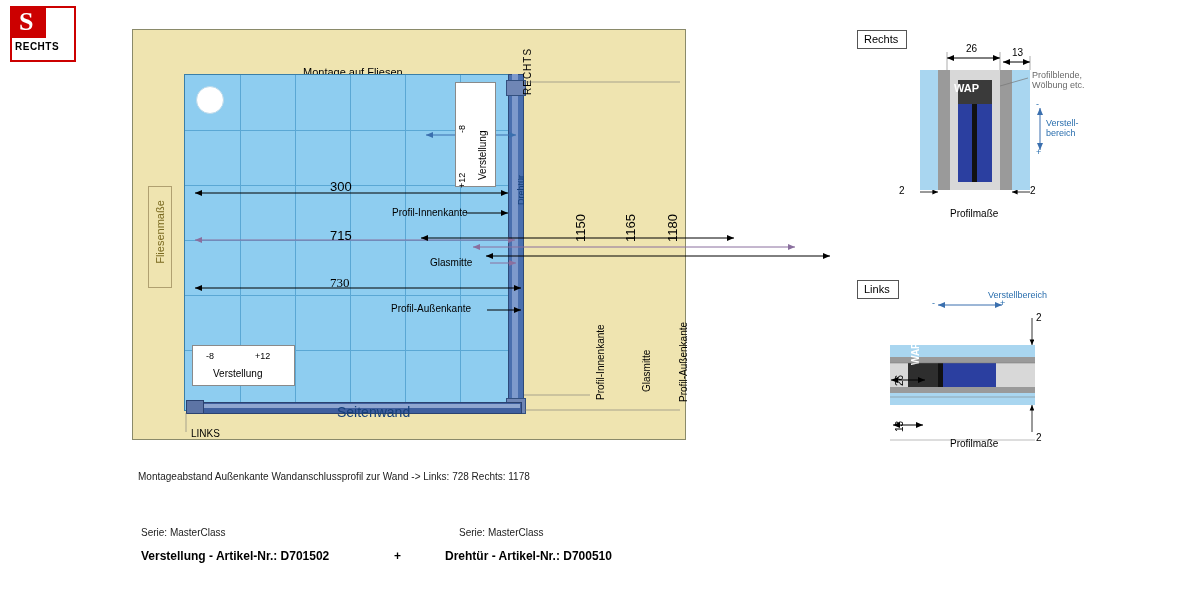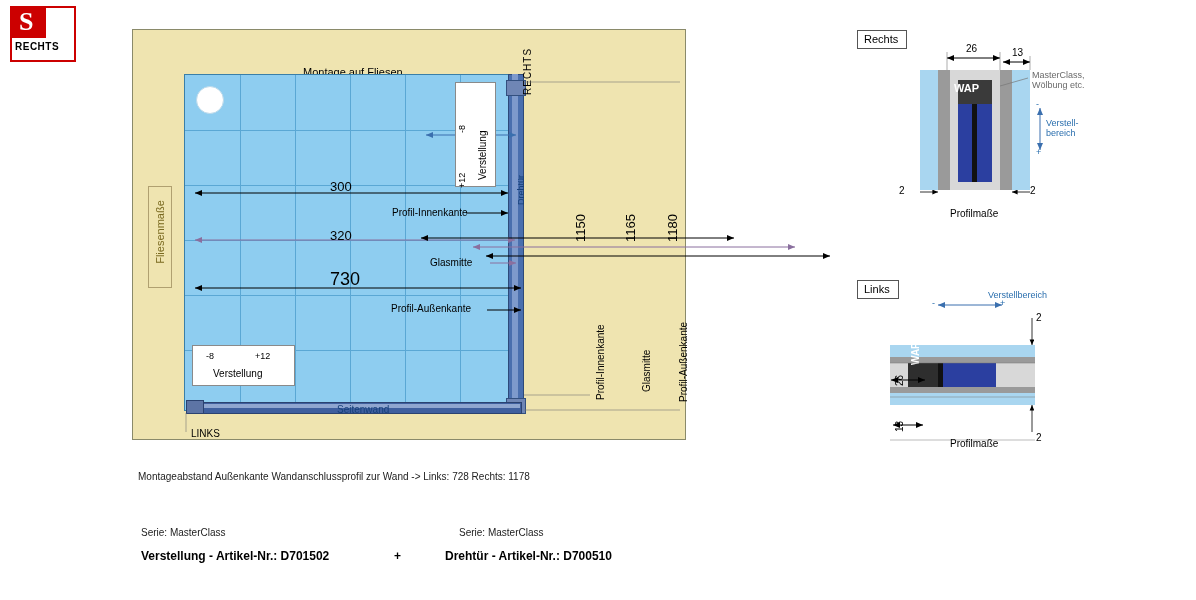--- a/index.html
+++ b/index.html
@@ -113,21 +113,21 @@
 <div class="abs" id="sidewall"></div>
 <div class="abs" id="sidewall2"></div>
 <div class="abs" id="sidecap-left"></div>
 
 <div class="abs" id="fliesenbox">
   <span>Fliesenmaße</span>
 </div>
 
 <div class="lbl" style="left:522px;top:95px;transform:rotate(-90deg);transform-origin:left top;font-size:10px;letter-spacing:1px;">RECHTS</div>
 <div class="lbl" style="left:516px;top:205px;transform:rotate(-90deg);transform-origin:left top;font-size:9px;color:#16407a;">Drehtür</div>
-<div class="lbl" style="left:337px;top:404px;font-size:10px;color:#16407a;">Seitenwand</div>
+<div class="lbl" style="left:337px;top:404px;font-size:14px;color:#16407a;">Seitenwand</div>
 <div class="lbl" style="left:191px;top:428px;font-size:10px;">LINKS</div>
 
 <svg class="abs" style="left:0;top:0;width:1196px;height:600px;">
   <defs>
     <marker id="ar" markerWidth="8" markerHeight="8" refX="7" refY="3" orient="auto">
       <path d="M0,0 L7,3 L0,6 z" fill="#000"></path>
     </marker>
     <marker id="al" markerWidth="8" markerHeight="8" refX="0" refY="3" orient="auto">
       <path d="M7,0 L0,3 L7,6 z" fill="#000"></path>
     </marker>
@@ -163,22 +163,22 @@
   <line x1="524" y1="410" x2="680" y2="410" stroke="#777" stroke-width="0.6"></line>
   <line x1="524" y1="395" x2="590" y2="395" stroke="#777" stroke-width="0.6"></line>
   <line x1="186" y1="413" x2="186" y2="432" stroke="#777" stroke-width="0.6"></line>
 
   <line x1="471" y1="90" x2="471" y2="180" stroke="#3a6fae" stroke-width="1" marker-start="url(#alB)" marker-end="url(#arB)" transform="rotate(90 471 135)"></line>
 
   <line x1="200" y1="356" x2="286" y2="356" stroke="#3a6fae" stroke-width="1" marker-start="url(#alB)" marker-end="url(#arB)"></line>
 </svg>
 
 <div class="lbl" style="left:330px;top:179px;font-size:13px;">300</div>
-<div class="lbl" style="left:330px;top:228px;font-size:13px;">320</div>
-<div class="lbl" style="left:330px;top:269px;font-size:18px;">730</div>
+<div class="lbl" style="left:330px;top:228px;font-size:13px;">715</div>
+<div class="lbl" style="left:330px;top:275px;font-size:13px;font-family:Liberation Serif, serif;">730</div>
 
 <div class="lbl" style="left:392px;top:207px;font-size:10px;">Profil-Innenkante</div>
 <div class="lbl" style="left:430px;top:257px;font-size:10px;">Glasmitte</div>
 <div class="lbl" style="left:391px;top:303px;font-size:10px;">Profil-Außenkante</div>
 
 <div class="lbl" style="left:573px;top:242px;transform:rotate(-90deg);transform-origin:left top;font-size:13px;">1150</div>
 <div class="lbl" style="left:623px;top:242px;transform:rotate(-90deg);transform-origin:left top;font-size:13px;">1165</div>
 <div class="lbl" style="left:665px;top:242px;transform:rotate(-90deg);transform-origin:left top;font-size:13px;">1180</div>
 
 <div class="lbl" style="left:595px;top:400px;transform:rotate(-90deg);transform-origin:left top;font-size:10px;">Profil-Innenkante</div>
@@ -227,21 +227,21 @@
   <line x1="1040" y1="108" x2="1040" y2="150" stroke="#3a6fae" stroke-width="1" marker-start="url(#alB)" marker-end="url(#arB)"></line>
 
   <line x1="1000" y1="86" x2="1028" y2="78" stroke="#777" stroke-width="0.7"></line>
 </svg>
 
 <div class="lbl" style="left:966px;top:43px;font-size:10px;">26</div>
 <div class="lbl" style="left:1012px;top:47px;font-size:10px;">13</div>
 <div class="lbl" style="left:899px;top:185px;font-size:10px;">2</div>
 <div class="lbl" style="left:1030px;top:185px;font-size:10px;">2</div>
 
-<div class="lbl" style="left:1032px;top:70px;font-size:9px;color:#6a6a6a;white-space:pre;">MasterClass,
+<div class="lbl" style="left:1032px;top:70px;font-size:9px;color:#6a6a6a;white-space:pre;">Profilblende,
 Wölbung etc.</div>
 <div class="lbl" style="left:1046px;top:118px;font-size:9px;color:#2b6fae;white-space:pre;">Verstell-
 bereich</div>
 <div class="lbl" style="left:1036px;top:99px;font-size:9px;color:#2b6fae;">-</div>
 <div class="lbl" style="left:1036px;top:147px;font-size:9px;color:#2b6fae;">+</div>
 <div class="lbl" style="left:950px;top:208px;font-size:10px;">Profilmaße</div>
 
 <div class="abs" id="links-box">
   <div class="lbl" style="left:6px;top:2px;font-size:11px;">Links</div>
 </div>

